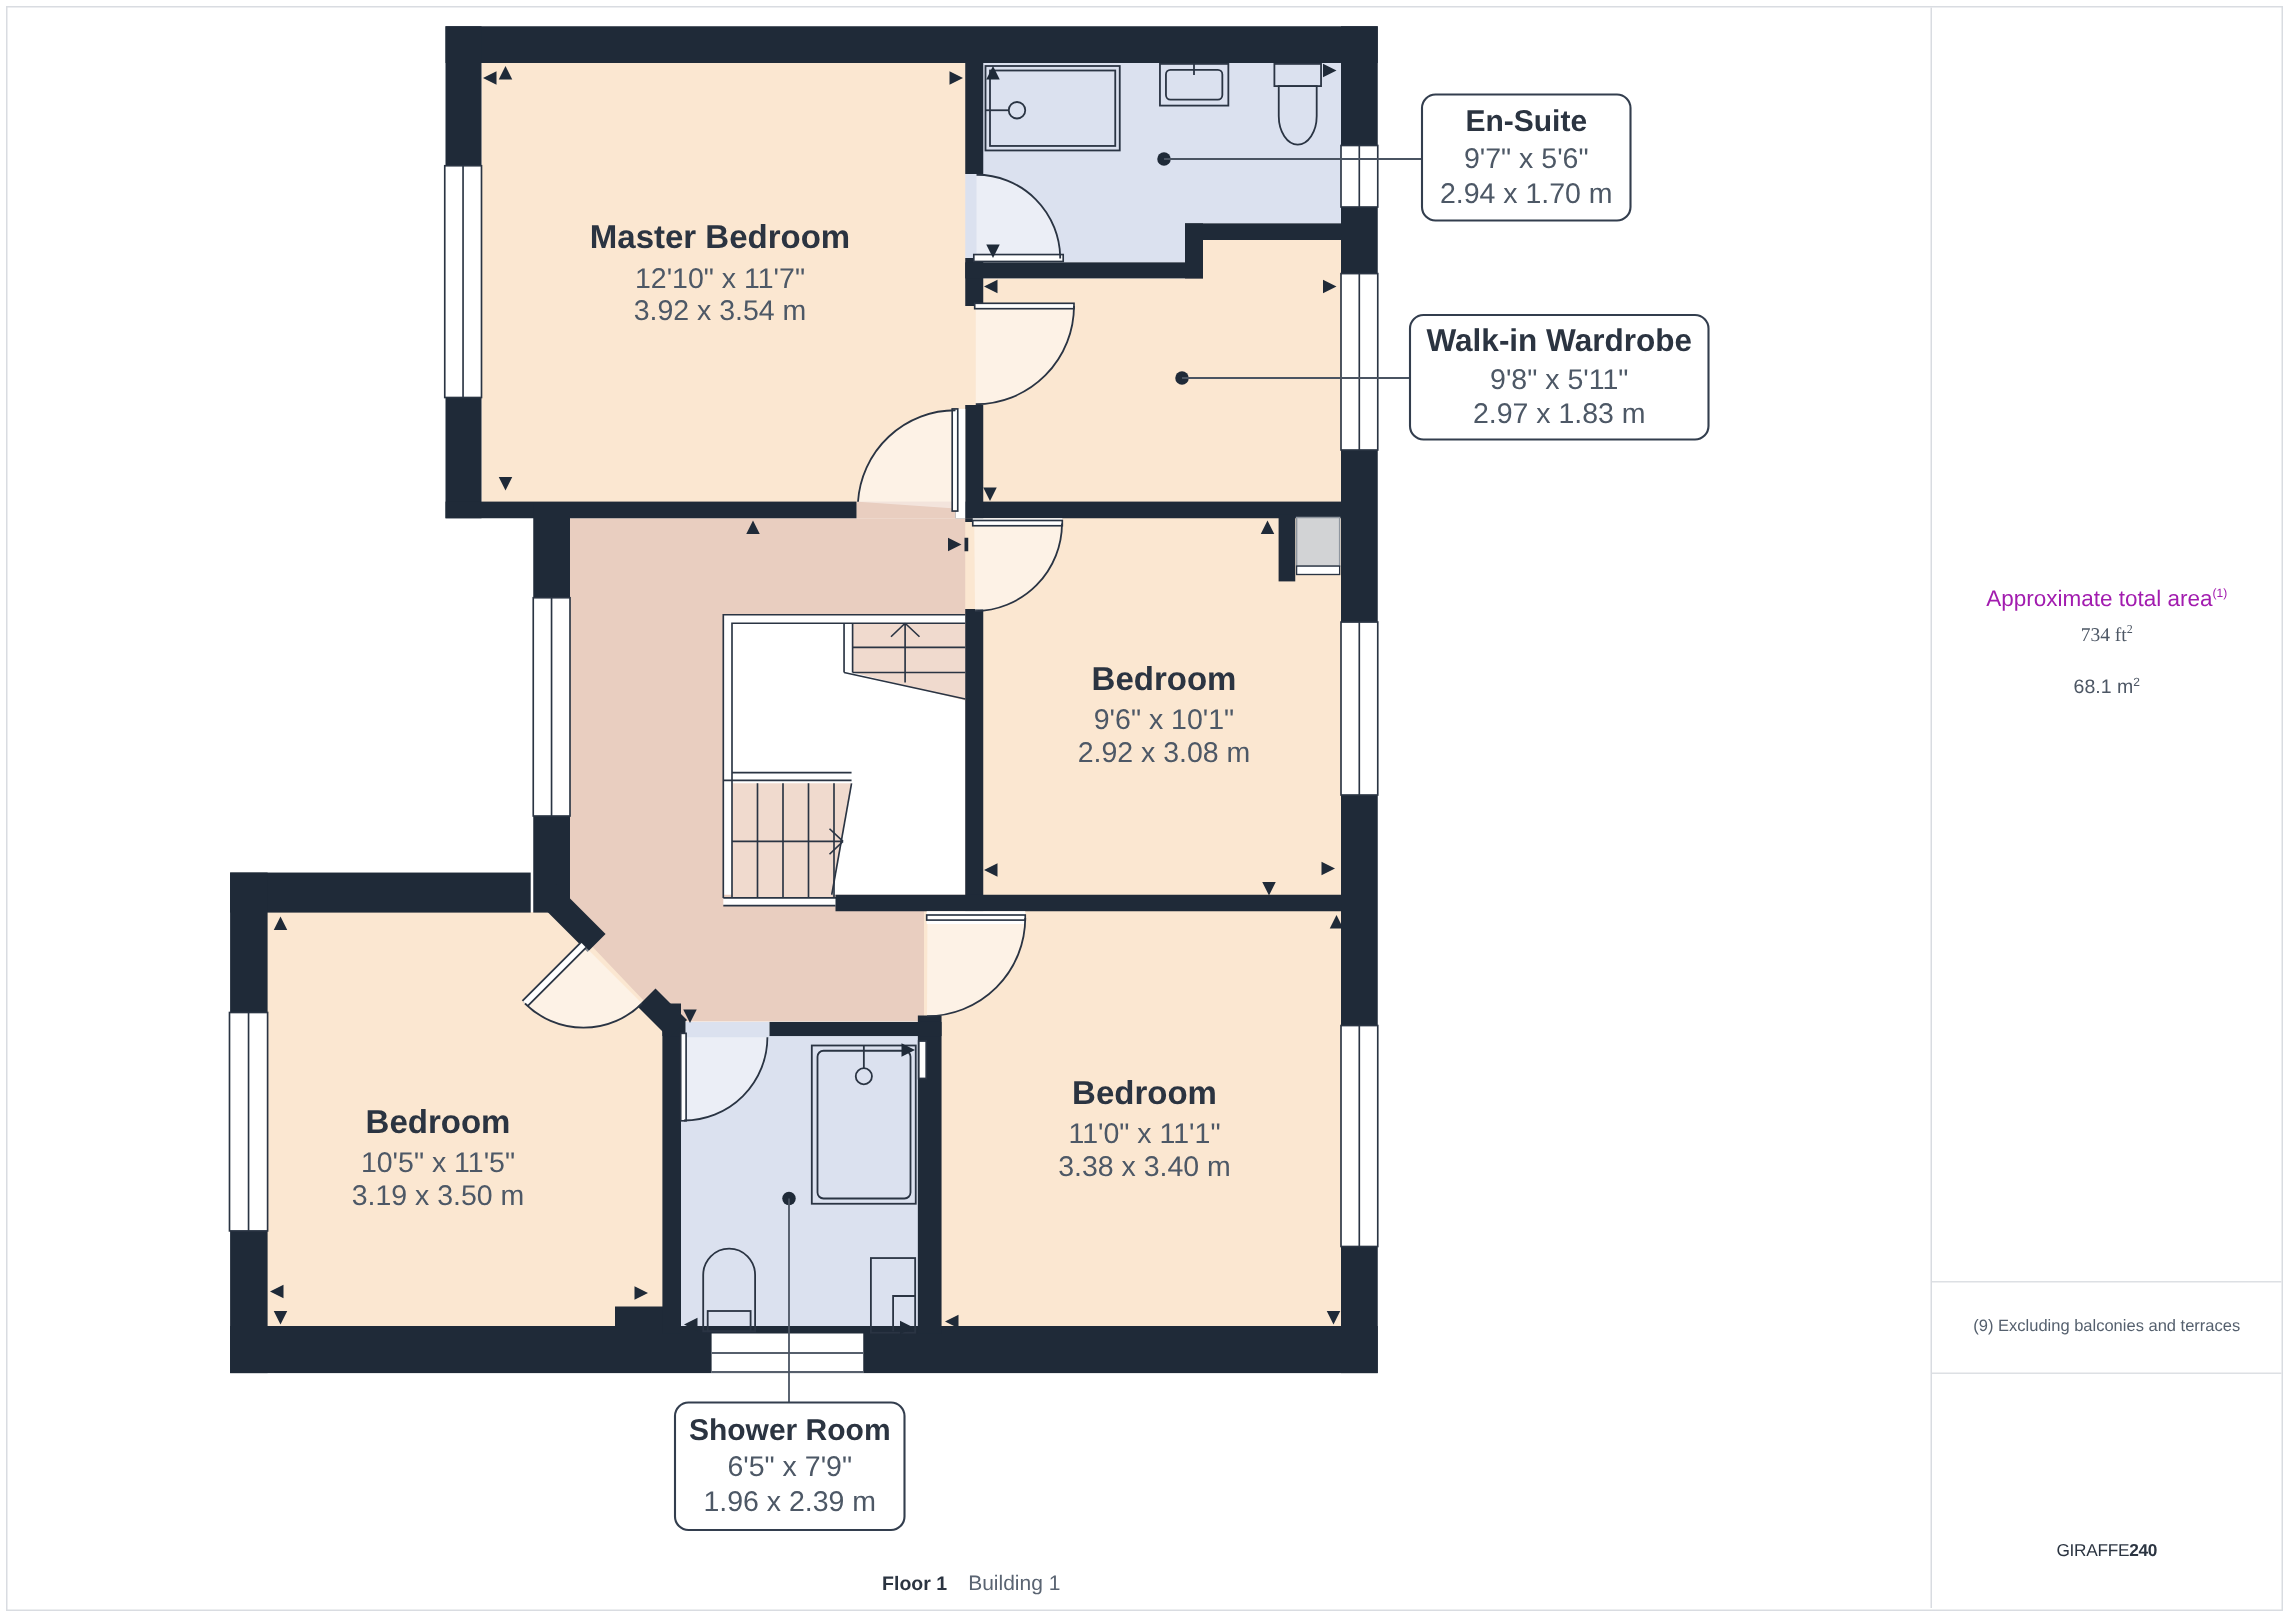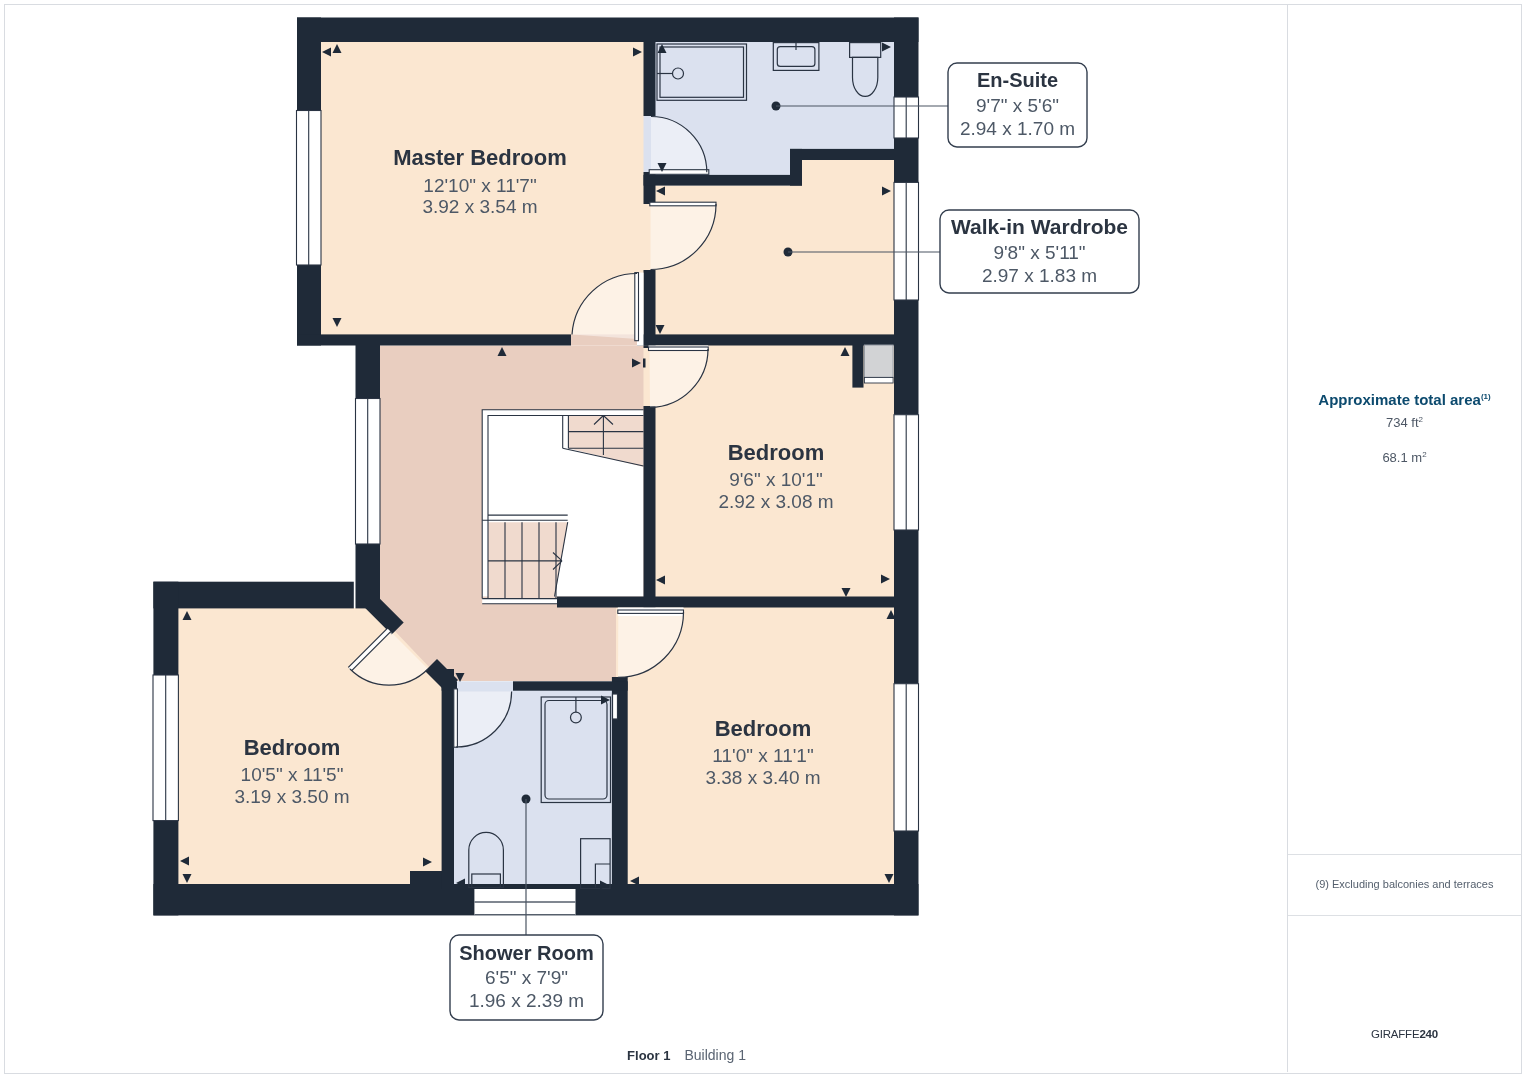--- a/index.html
+++ b/index.html
@@ -3,25 +3,25 @@
 <meta charset="utf-8">
 <style>
   html,body{margin:0;padding:0;background:#ffffff;width:1527px;height:1080px;overflow:hidden;}
   body{font-family:"Liberation Sans", sans-serif;}
   #page{position:absolute;left:0;top:0;width:1527px;height:1080px;background:#fff;}
   #frame{position:absolute;left:4px;top:4px;width:1516px;height:1068px;border:1px solid #d9dce1;}
   #divider{position:absolute;left:1287px;top:5px;width:1px;height:1067px;background:#d9dce1;}
   #plansvg{position:absolute;left:0;top:0;}
   .sep{position:absolute;left:1288px;width:233px;height:1px;background:#dde0e4;}
   .sbtext{position:absolute;left:1288px;width:233px;text-align:center;}
-  .t-title{font-size:15px;font-weight:bold;color:#0c4a6e;}
+  .t-title{font-size:15px;font-weight:normal;color:#a21caf;}
   .t-gray{font-size:13px;color:#4d5765;}
   .t-small{font-size:11px;color:#55606e;}
   sup{font-size:8px;}
-  #footer{position:absolute;top:1047px;left:4px;width:1287px;text-align:center;font-size:14px;padding-left:39px;}
+  #footer{position:absolute;top:1047px;left:4px;width:1287px;text-align:center;font-size:14px;}
   #footer b{color:#2b3441;font-weight:bold;font-size:13px;}
   #footer span{color:#5a6472;margin-left:14px;}
 </style>
 </head>
 <body>
 <div id="page">
 
   <div id="frame"></div>
 
   <div id="divider"></div>
@@ -380,21 +380,21 @@
     <text x="763" y="736" text-anchor="middle" font-size="22" font-weight="bold" fill="#2b3441">Bedroom</text>
     <text x="763" y="762" text-anchor="middle" font-size="19" fill="#4d5866">11'0" x 11'1"</text>
     <text x="763" y="784" text-anchor="middle" font-size="19" fill="#4d5866">3.38 x 3.40 m</text>
   </g>
   </svg>
 
   <div id="footer"><b>Floor 1</b><span>Building 1</span></div>
 
   <div class="sbtext t-title" style="top:391px;">Approximate total area<sup>(1)</sup></div>
 
-  <div class="sbtext t-gray" style="top:415px;">734 ft<sup>2</sup></div>
+  <div class="sbtext t-gray" style="top:415px;font-family:Liberation Serif, serif;">734 ft<sup>2</sup></div>
 
   <div class="sbtext t-gray" style="top:450px;">68.1 m<sup>2</sup></div>
 
   <div class="sep" style="top:854px;"></div>
 
   <div class="sbtext t-small" style="top:878px;">(9) Excluding balconies and terraces</div>
 
   <div class="sep" style="top:915px;"></div>
 
 

